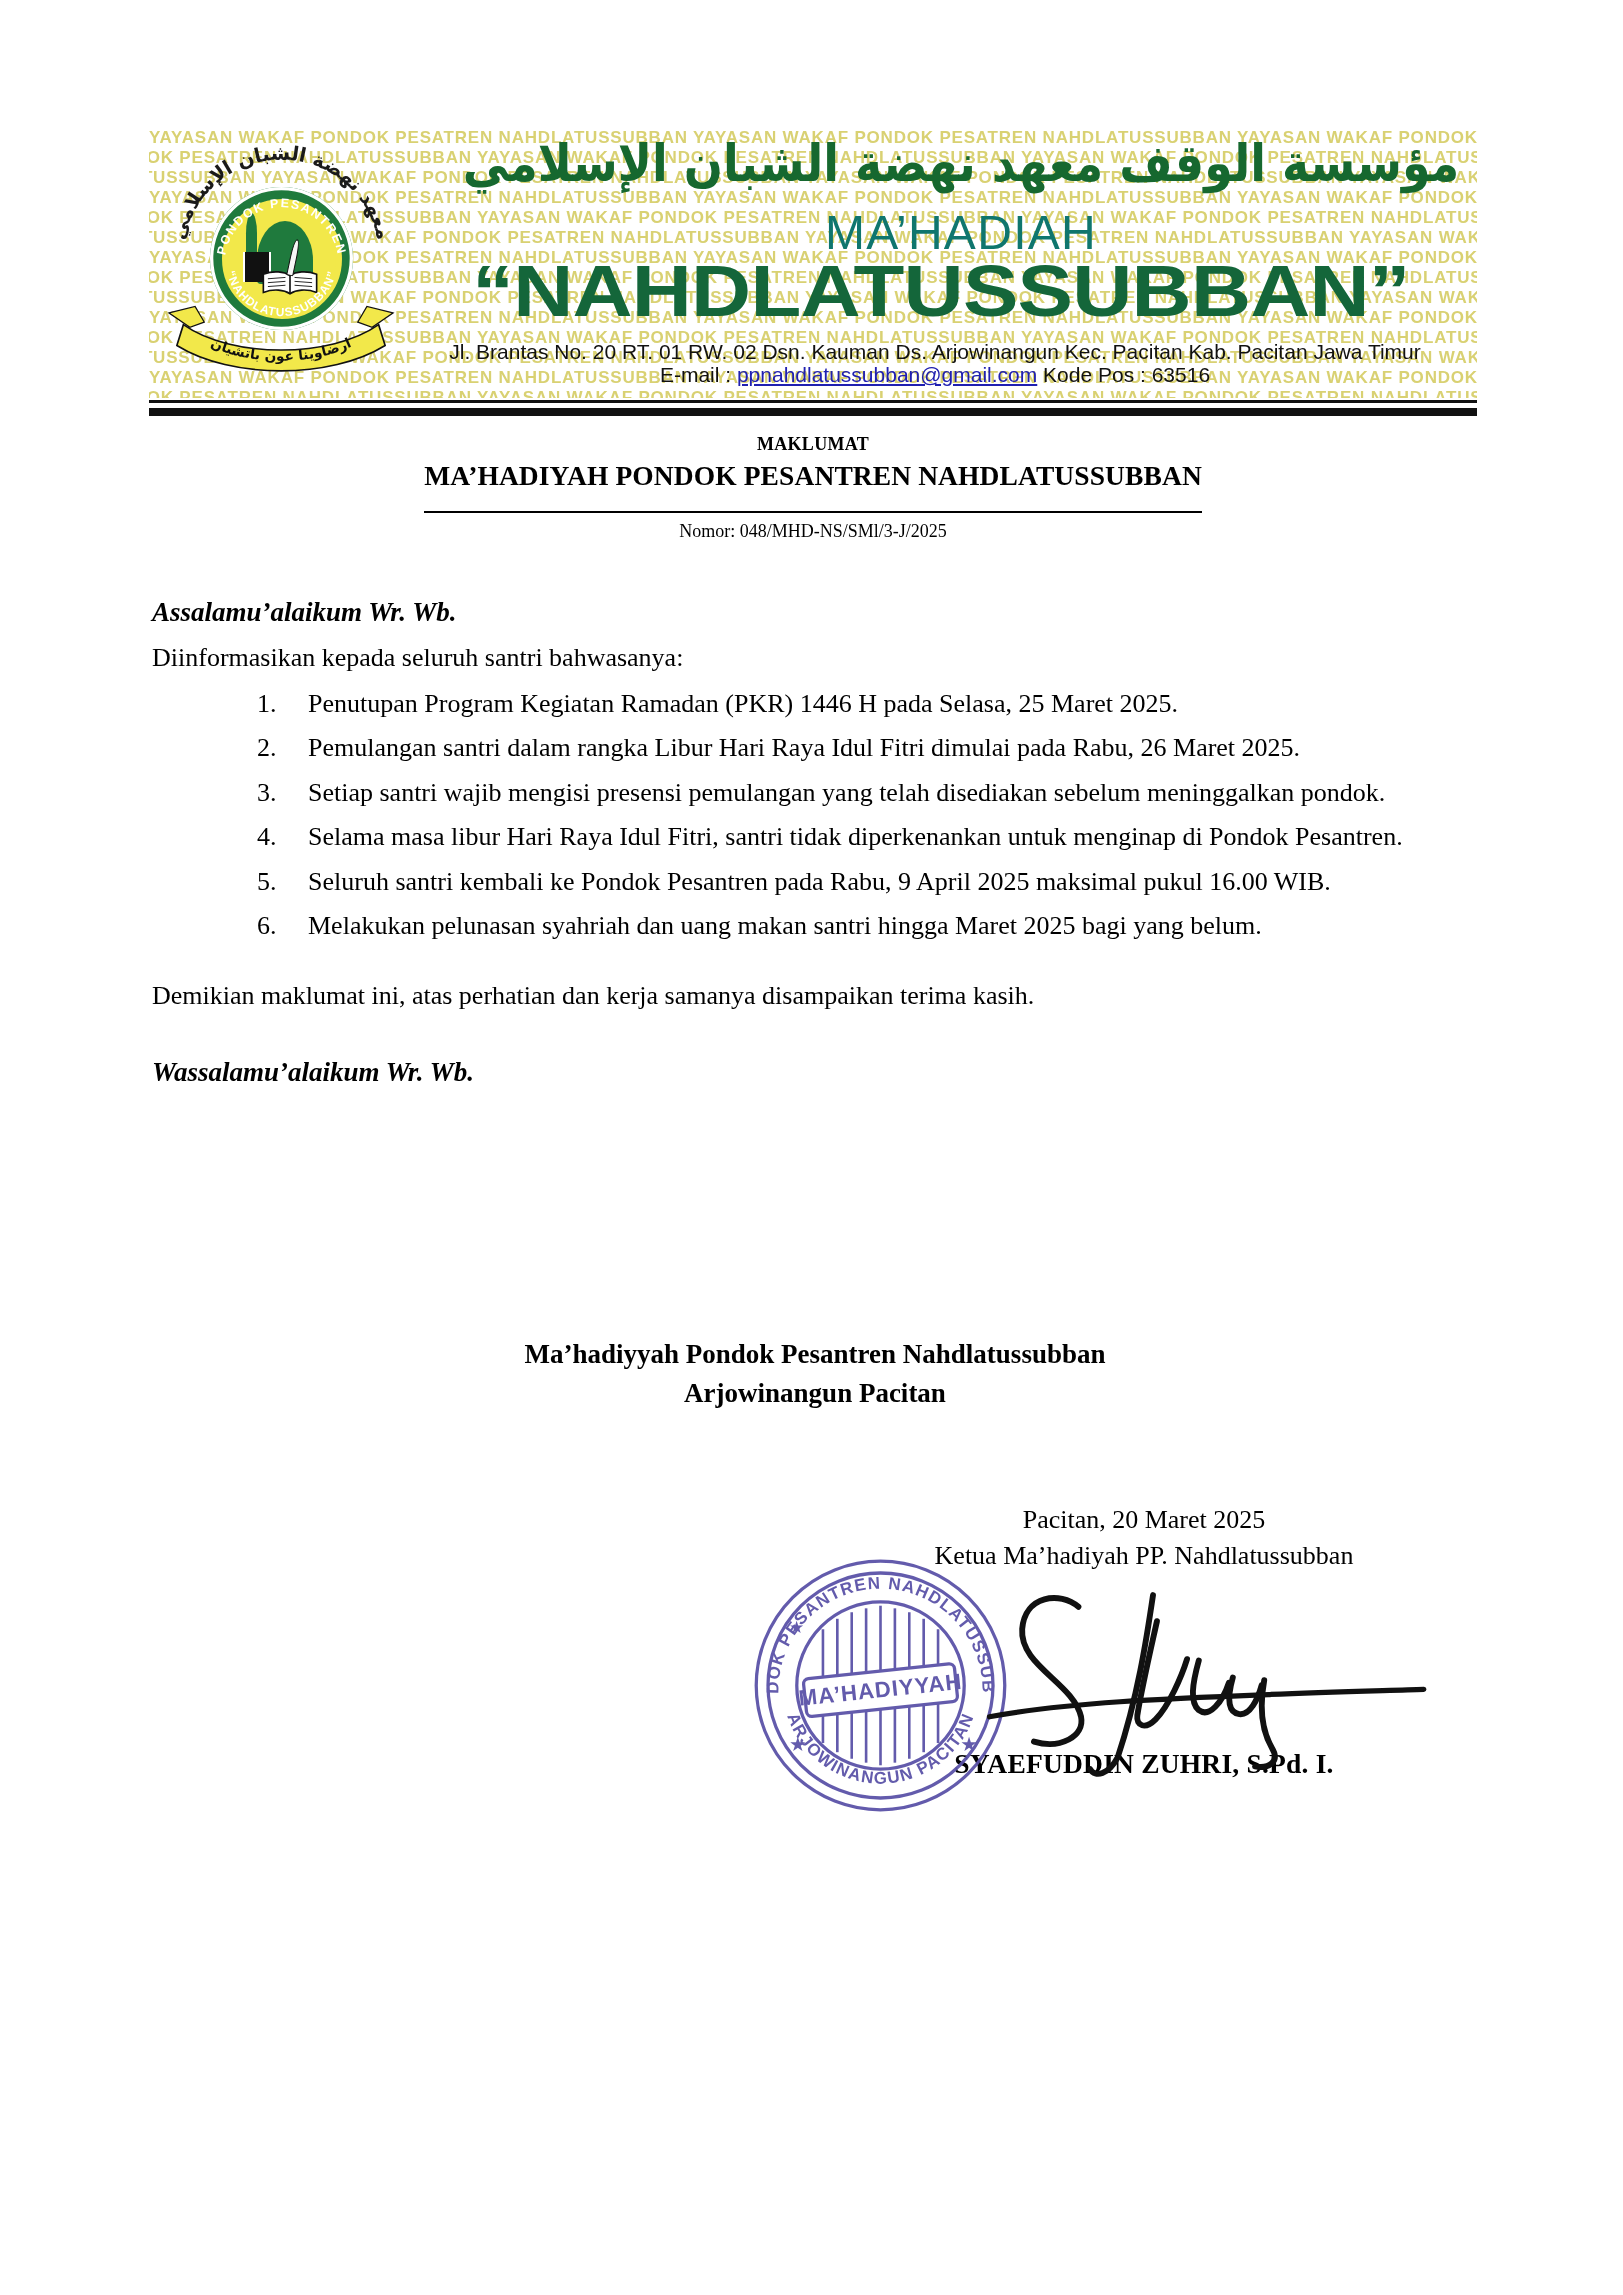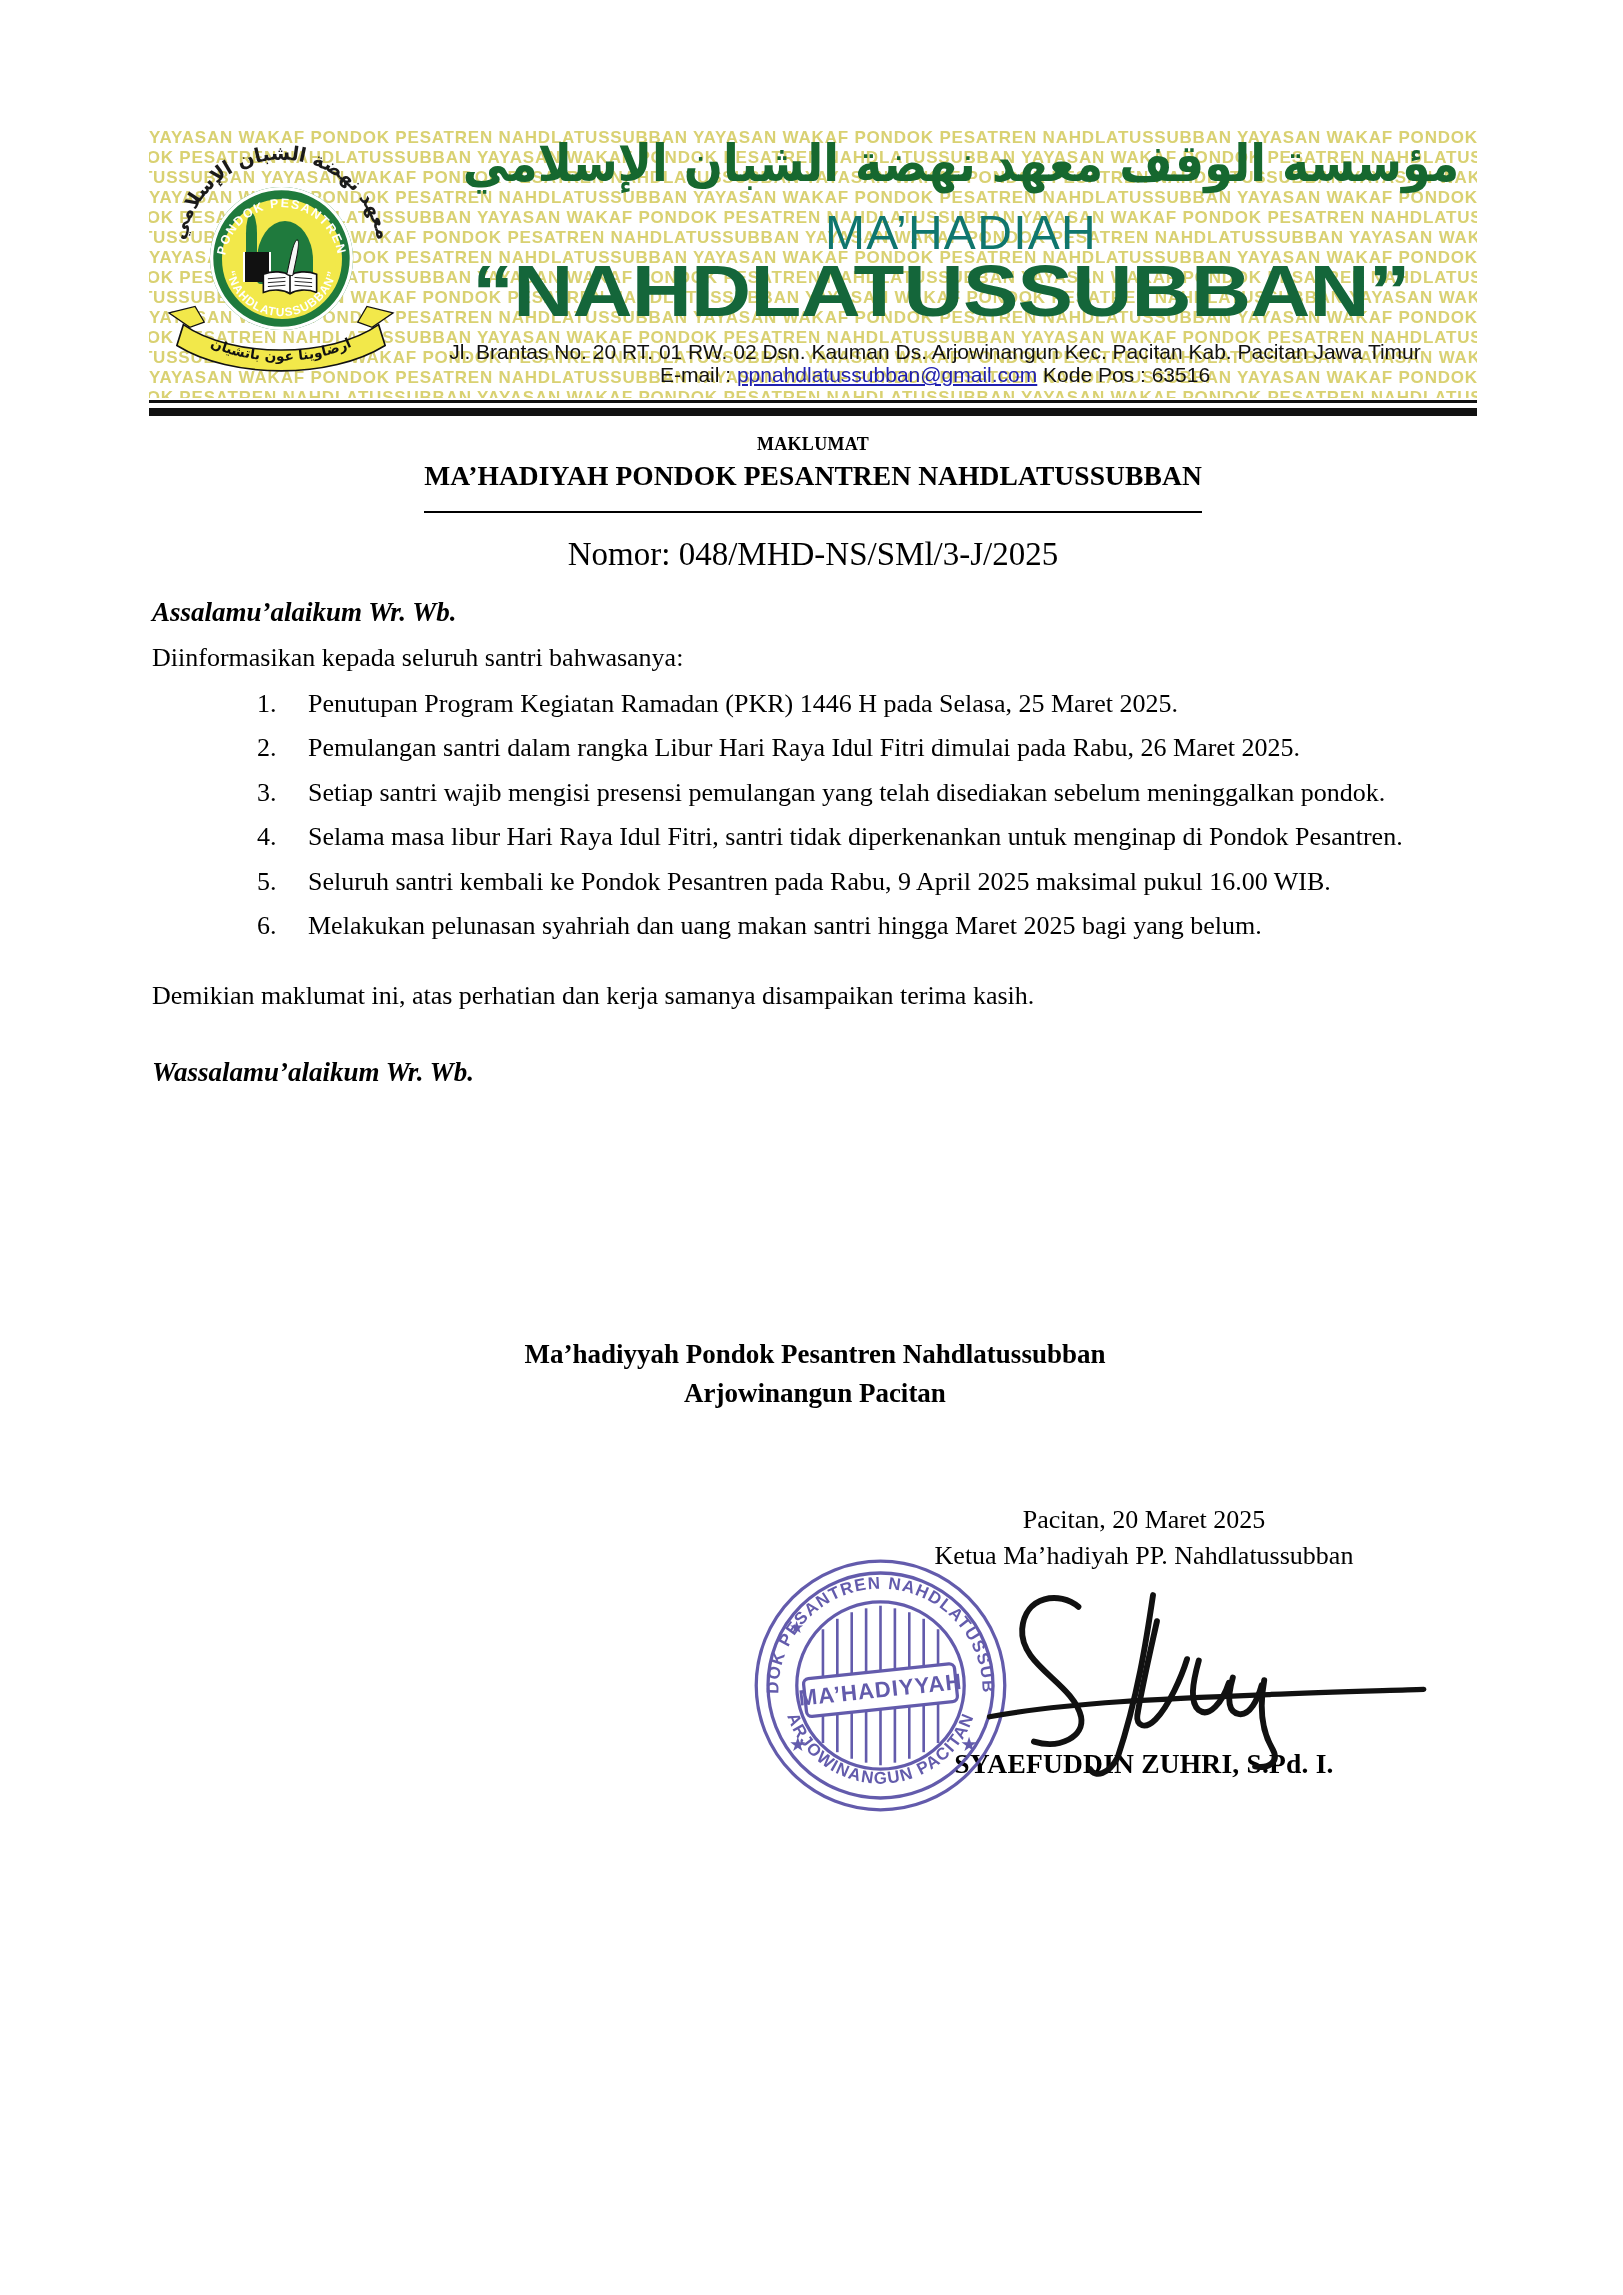--- a/index.html
+++ b/index.html
@@ -245,23 +245,23 @@
     font-weight: 700;
     font-size: 27.5px;
     letter-spacing: 0.1px;
     line-height: 1.22;
     display: inline-block;
     border-bottom: 2.6px solid #000;
     padding-bottom: 18px;
     margin-top: 3.9px;
   }
   .t-nomor {
-    font-size: 33px;
+    font-size: 18px;
     line-height: 1.25;
-    margin-top: 21px;
+    margin-top: 7px;
   }
 
   
   .body-wrap {
     position: absolute;
     left: 152px;
     top: 594px;
     width: 1326px;
     color: #000;
     font-size: 26px;

